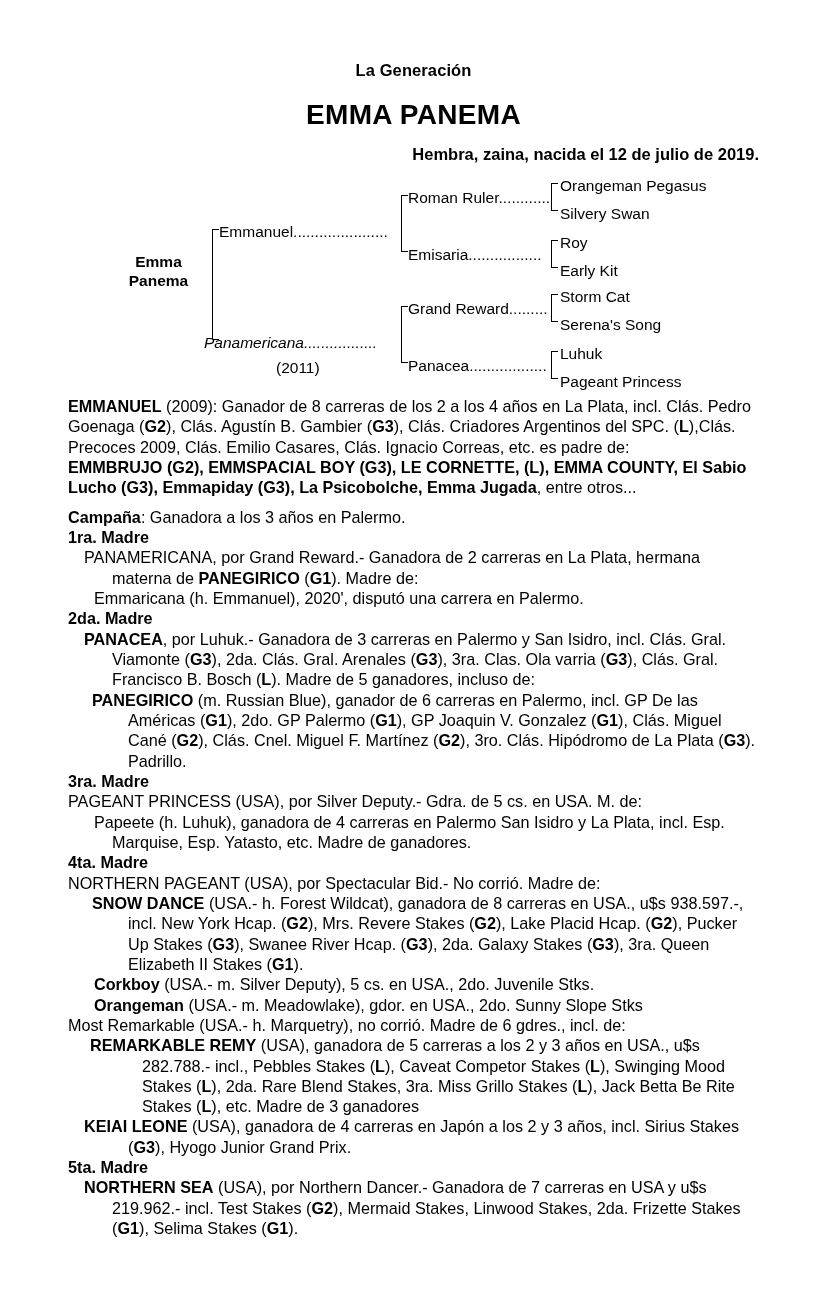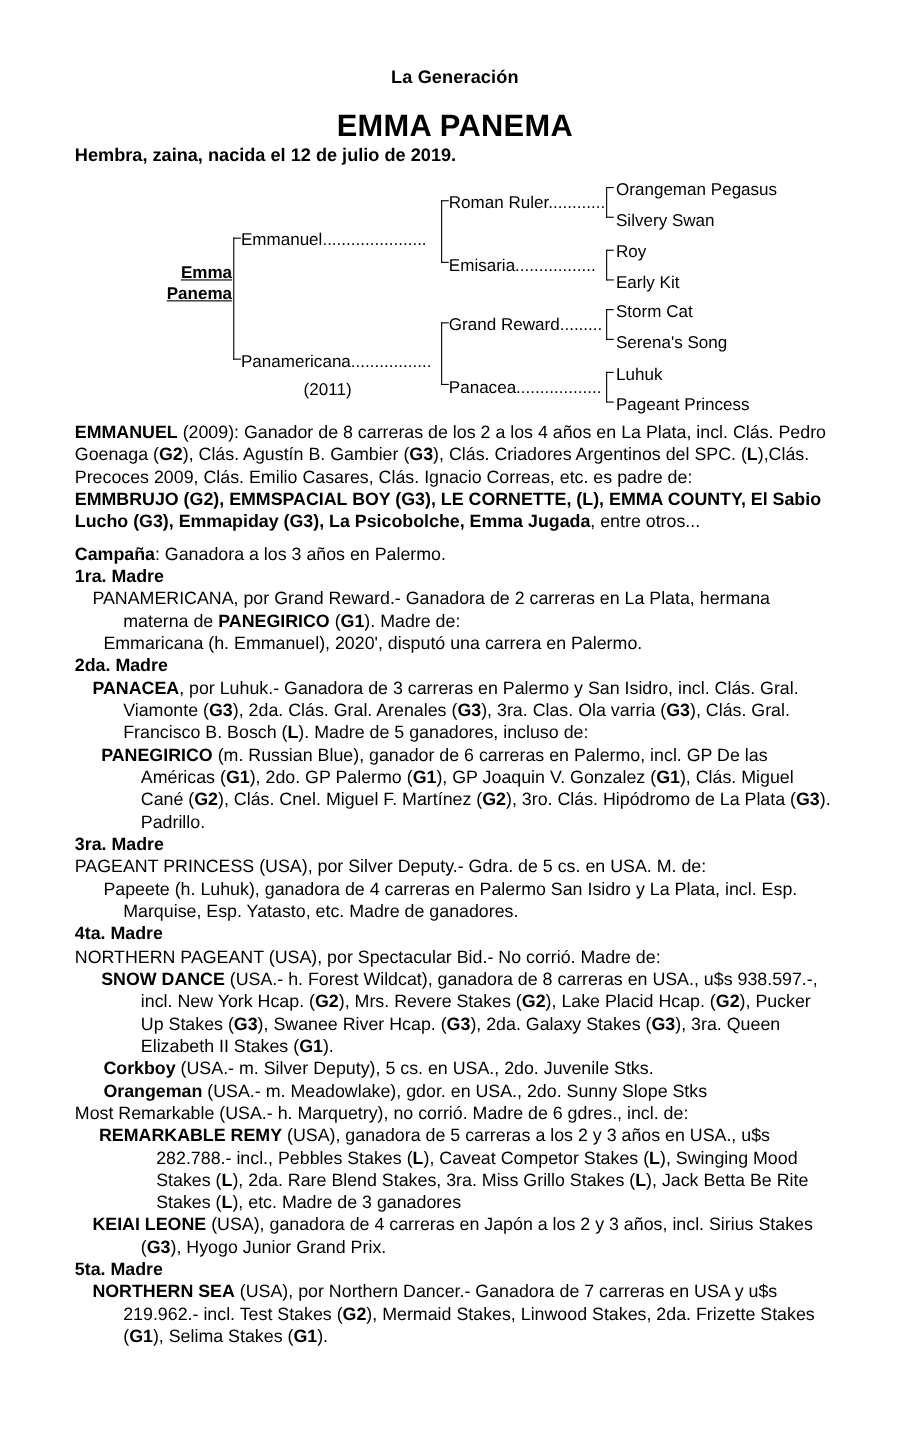--- a/index.html
+++ b/index.html
@@ -32,43 +32,42 @@
     letter-spacing: 0.1px;
   }
   .hdr-title {
     text-align: center;
     font-weight: bold;
     font-size: 28px;
     margin-top: 19px;
     letter-spacing: 0.3px;
   }
   .hdr-desc {
-    text-align: left;
+    text-align: right;
     font-weight: bold;
     font-size: 16.5px;
-    margin-top: 1px;
+    margin-top: 14px;
   }
 
   
   .tree {
     position: relative;
     height: 210px;
     margin-top: 16px;
     font-size: 15.5px;
   }
   .tree .node {
     position: absolute;
     white-space: nowrap;
     line-height: 1;
   }
   .tree .subject {
     font-weight: bold;
-    text-align: right;
+    text-align: center;
     line-height: 1.25;
-    text-decoration: underline;
   }
   .tree .yr {
     position: absolute;
     white-space: nowrap;
     line-height: 1;
   }
   
   .brk {
     position: absolute;
     border-left: 1.4px solid #000;
@@ -122,21 +121,21 @@
   <div class="tree">
 
     <div class="node subject" style="left:38px; top:72px; width:105px;">
       <div>Emma</div>
       <div>Panema</div>
     </div>
 
     <div class="brk" style="left:144px; top:49px; height:111px;"></div>
 
     <div class="node" style="left:151px; top:44px;">Emmanuel......................</div>
-    <div class="node" style="left:151px; top:155px;">Panamericana.................</div>
+    <div class="node" style="left:136px; top:155px;font-style:italic;">Panamericana.................</div>
     <div class="yr" style="left:184px; top:180px;margin-left:24px;">(2011)</div>
 
     <div class="brk" style="left:333px; top:15px; height:57px;"></div>
     <div class="brk" style="left:333px; top:126px; height:57px;"></div>
 
     <div class="node" style="left:340px; top:10px;">Roman Ruler............</div>
     <div class="node" style="left:340px; top:67px;">Emisaria.................</div>
     <div class="node" style="left:340px; top:121px;">Grand Reward.........</div>
     <div class="node" style="left:340px; top:178px;">Panacea..................</div>
 

